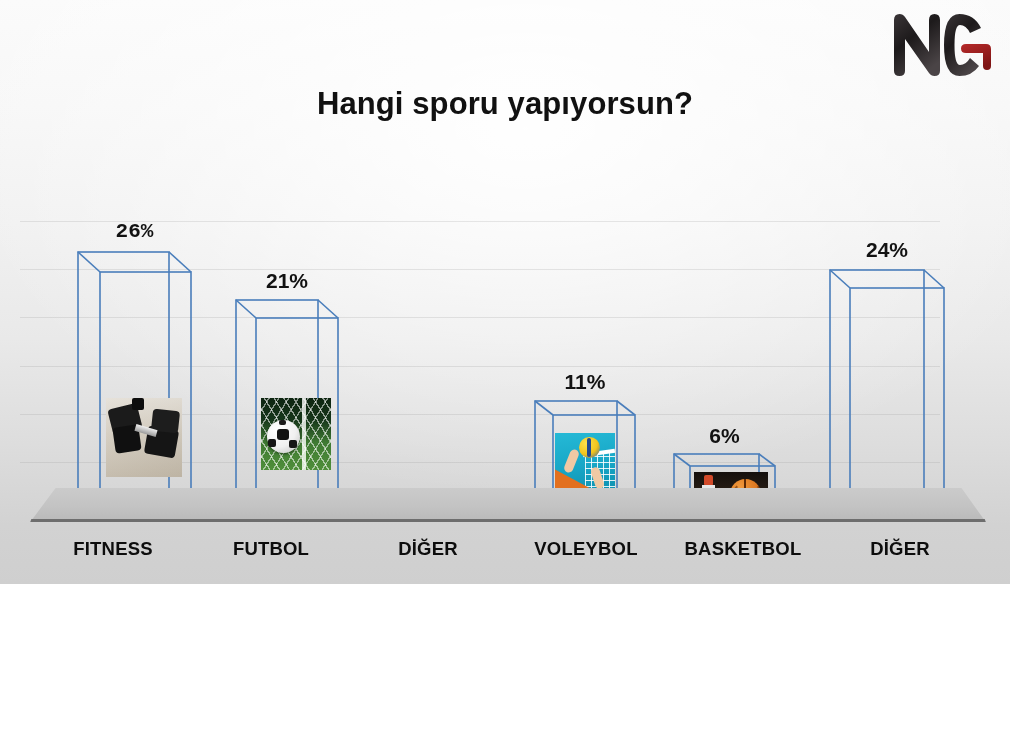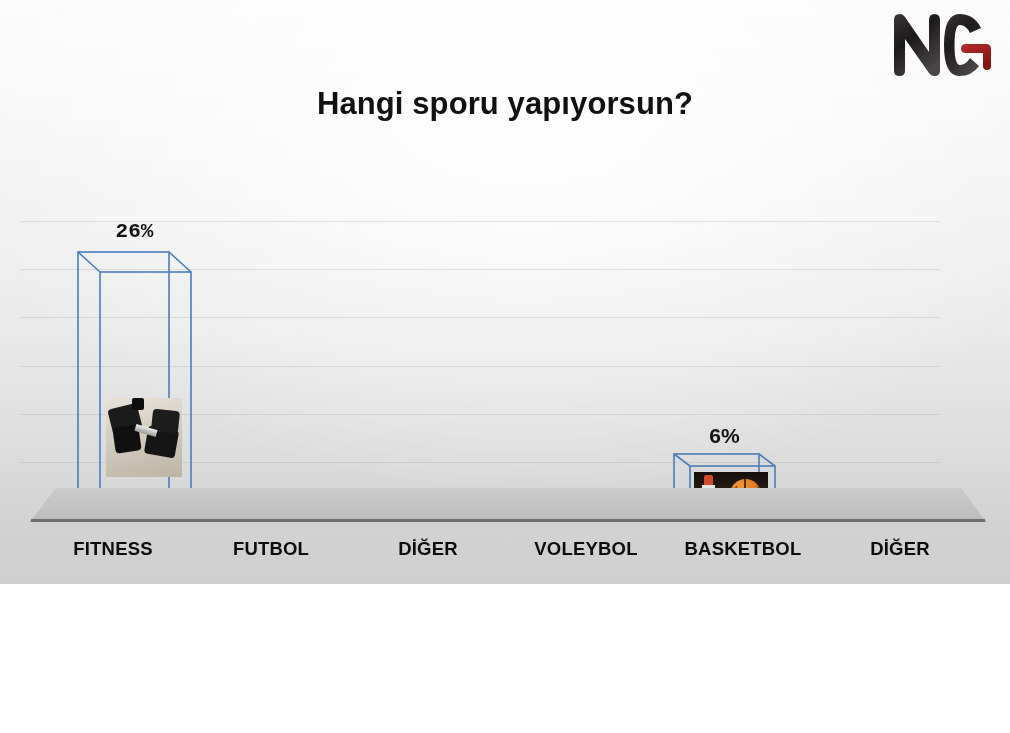--- a/index.html
+++ b/index.html
@@ -203,22 +203,85 @@
         <div style="position:absolute;left:4px;top:8px;width:30px;height:26px;background:#1b1b1b;border-radius:4px;transform:rotate(-14deg)"></div>
         <div style="position:absolute;left:8px;top:28px;width:26px;height:26px;background:#101010;border-radius:4px;transform:rotate(-8deg)"></div>
         <div style="position:absolute;left:40px;top:30px;width:31px;height:28px;background:#151515;border-radius:4px;transform:rotate(10deg)"></div>
         <div style="position:absolute;left:46px;top:12px;width:27px;height:22px;background:#1d1d1d;border-radius:4px;transform:rotate(6deg)"></div>
         <div style="position:absolute;left:29px;top:29px;width:22px;height:7px;background:linear-gradient(180deg,#efefef,#9a9a9a);transform:rotate(16deg)"></div>
         <div style="position:absolute;left:26px;top:0px;width:12px;height:12px;background:#0d0d0d;border-radius:2px"></div>
       </div>
       <div class="bar-value" style="top:-30px">26%</div>
     </div>
 
-
-
+    <div class="bar" style="left:234px; width:106px; height:222px;">
+      <div class="box">
+        <svg viewBox="0 0 106 222" preserveAspectRatio="none">
+          <g fill="none" stroke="#4a7ebb" stroke-width="1.6">
+            <rect x="22" y="20" width="82" height="200"></rect>
+            <rect x="2" y="2" width="82" height="200"></rect>
+            <line x1="2" y1="2" x2="22" y2="20"></line>
+            <line x1="84" y1="2" x2="104" y2="20"></line>
+            <line x1="2" y1="202" x2="22" y2="220"></line>
+            <line x1="84" y1="202" x2="104" y2="220"></line>
+          </g>
+        </svg>
+      </div>
+      <div class="pic" style="left:27px; top:100px; width:70px; height:72px;">
+        <div class="layer" style="background:linear-gradient(180deg,#0d2410 0%,#16361a 30%,#3f7a33 62%,#4f8f3a 100%)"></div>
+
+        <div class="layer" style="background:
+             repeating-linear-gradient(58deg, rgba(255,255,255,0.0) 0 7px, rgba(255,255,255,0.55) 7px 8.3px),
+             repeating-linear-gradient(-58deg, rgba(255,255,255,0.0) 0 7px, rgba(255,255,255,0.5) 7px 8.3px);"></div>
+
+        <div style="position:absolute;left:41px;top:0;width:4px;height:72px;background:rgba(255,255,255,0.8)"></div>
+
+        <div style="position:absolute;left:6px;top:22px;width:33px;height:33px;border-radius:50%;background:radial-gradient(circle at 33% 28%,#ffffff 0%,#f0f0f0 55%,#bdbdbd 100%);box-shadow:0 1px 3px rgba(0,0,0,0.5)">
+          <div style="position:absolute;left:10px;top:9px;width:12px;height:11px;background:#121212;border-radius:3px"></div>
+          <div style="position:absolute;left:1px;top:19px;width:8px;height:8px;background:#161616;border-radius:2px"></div>
+          <div style="position:absolute;left:22px;top:20px;width:8px;height:8px;background:#161616;border-radius:2px"></div>
+          <div style="position:absolute;left:12px;top:0px;width:7px;height:5px;background:#1a1a1a;border-radius:2px"></div>
+        </div>
+      </div>
+      <div class="bar-value" style="top:-29px">21%</div>
+    </div>
+
+
+    <div class="bar" style="left:533px; width:104px; height:121px;">
+      <div class="box">
+        <svg viewBox="0 0 104 121" preserveAspectRatio="none">
+          <g fill="none" stroke="#4a7ebb" stroke-width="1.6">
+            <rect x="20" y="16" width="82" height="103"></rect>
+            <rect x="2" y="2" width="82" height="103"></rect>
+            <line x1="2" y1="2" x2="20" y2="16"></line>
+            <line x1="84" y1="2" x2="102" y2="16"></line>
+            <line x1="2" y1="105" x2="20" y2="119"></line>
+            <line x1="84" y1="105" x2="102" y2="119"></line>
+          </g>
+        </svg>
+      </div>
+      <div class="pic" style="left:22px; top:34px; width:60px; height:60px;">
+        <div class="layer" style="background:linear-gradient(170deg,#25b9d6 0%,#17a6c6 55%,#0f8fae 100%)"></div>
+
+        <div style="position:absolute;right:0;top:20px;width:30px;height:40px;background:
+             repeating-linear-gradient(0deg, rgba(255,255,255,0.85) 0 1.3px, rgba(255,255,255,0) 1.3px 6px),
+             repeating-linear-gradient(90deg, rgba(255,255,255,0.85) 0 1.3px, rgba(255,255,255,0) 1.3px 6px);"></div>
+        <div style="position:absolute;left:28px;top:18px;width:32px;height:4px;background:#ffffff;transform:rotate(-8deg)"></div>
+
+        <div style="position:absolute;left:0;bottom:0;width:44px;height:30px;background:#e2701f;clip-path:polygon(0 100%,0 22%,100% 100%)"></div>
+
+        <div style="position:absolute;left:24px;top:4px;width:21px;height:21px;border-radius:50%;background:radial-gradient(circle at 35% 30%,#ffe14d 0%,#f2c41c 55%,#2b59a8 100%)">
+          <div style="position:absolute;left:8px;top:1px;width:4px;height:19px;background:#24498f;border-radius:2px"></div>
+        </div>
+
+        <div style="position:absolute;left:12px;top:16px;width:9px;height:24px;background:#f0c9a4;border-radius:5px;transform:rotate(22deg)"></div>
+        <div style="position:absolute;left:38px;top:34px;width:9px;height:22px;background:#f0c9a4;border-radius:5px;transform:rotate(-18deg)"></div>
+      </div>
+      <div class="bar-value" style="top:-29px">11%</div>
+    </div>
 
     <div class="bar" style="left:672px; width:105px; height:68px;">
       <div class="box">
         <svg viewBox="0 0 105 68" preserveAspectRatio="none">
           <g fill="none" stroke="#4a7ebb" stroke-width="1.6">
             <rect x="18" y="14" width="85" height="52"></rect>
             <rect x="2" y="2" width="85" height="52"></rect>
             <line x1="2" y1="2" x2="18" y2="14"></line>
             <line x1="87" y1="2" x2="103" y2="14"></line>
             <line x1="2" y1="54" x2="18" y2="66"></line>
@@ -235,20 +298,35 @@
 
         <div style="position:absolute;right:7px;top:7px;width:31px;height:31px;border-radius:50%;background:radial-gradient(circle at 32% 28%,#f09a3e 0%,#de7a22 50%,#a8500f 100%)">
           <div style="position:absolute;left:14px;top:0;width:2px;height:31px;background:#5c2a06"></div>
           <div style="position:absolute;left:0;top:14px;width:31px;height:2px;background:#5c2a06"></div>
           <div style="position:absolute;left:2px;top:2px;width:27px;height:27px;border:2px solid rgba(92,42,6,0.6);border-radius:50%;border-top-color:transparent;border-bottom-color:transparent"></div>
         </div>
       </div>
       <div class="bar-value" style="top:-28px">6%</div>
     </div>
 
+    <div class="bar" style="left:828px; width:118px; height:252px;">
+      <div class="box">
+        <svg viewBox="0 0 118 252" preserveAspectRatio="none">
+          <g fill="none" stroke="#4a7ebb" stroke-width="1.6">
+            <rect x="22" y="20" width="94" height="230"></rect>
+            <rect x="2" y="2" width="94" height="230"></rect>
+            <line x1="2" y1="2" x2="22" y2="20"></line>
+            <line x1="96" y1="2" x2="116" y2="20"></line>
+            <line x1="2" y1="232" x2="22" y2="250"></line>
+            <line x1="96" y1="232" x2="116" y2="250"></line>
+          </g>
+        </svg>
+      </div>
+      <div class="bar-value" style="top:-30px">24%</div>
+    </div>
 
   </div>
 
   <div id="floor">
     <div class="slab"></div>
     <div class="edge"></div>
   </div>
 
   <div id="labels">
     <div class="cat-label" style="left:113px">FITNESS</div>

